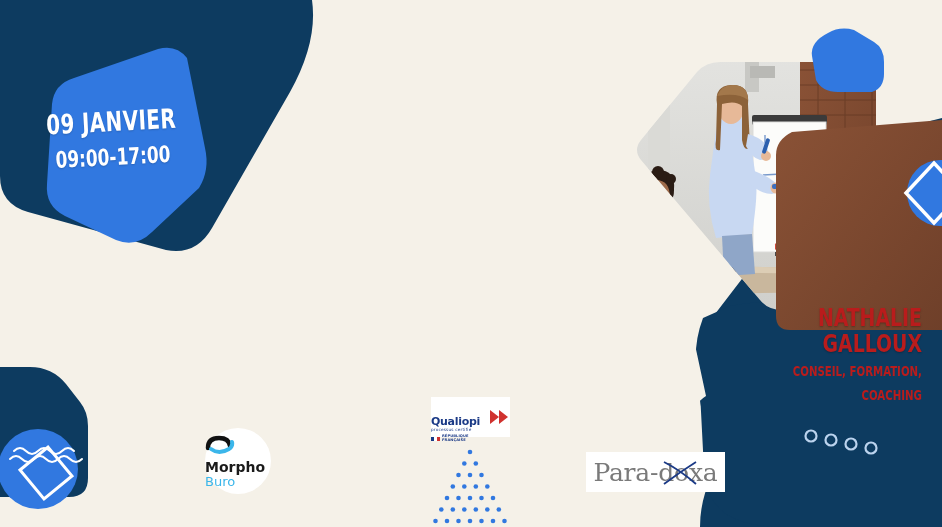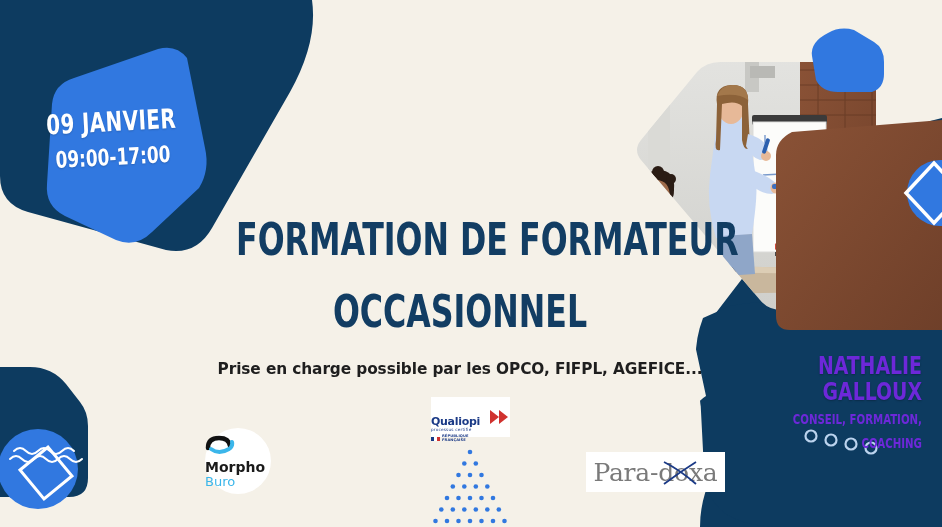--- a/index.html
+++ b/index.html
@@ -58,21 +58,21 @@
     color:#1E1E1E;
     font-size:15.5px;
     letter-spacing:-0.1px;
     white-space:nowrap;
     transform:scaleX(.99);
   }
 
   
   .speaker-block{
     position:absolute;right:20px;top:305px;width:200px;text-align:right;
-    color:#6d28d9;pointer-events:none;margin-top:48px;
+    color:#b91c1c;pointer-events:none;
   }
   .speaker-name{
     font-family:"DejaVu Sans Condensed","Liberation Sans Narrow","Liberation Sans",sans-serif;
     font-weight:700;font-size:25px;line-height:1.02;
     transform:scaleX(.84);transform-origin:right center;
     text-shadow:0 1px 2px rgba(0,0,0,.25);
   }
   .speaker-role{
     margin-top:8px;
     font-family:"DejaVu Sans Condensed","Liberation Sans Narrow","Liberation Sans",sans-serif;
@@ -347,25 +347,20 @@
         <circle cx="498.8" cy="532.5" r="2.3" fill="#3178E0"></circle>
         <circle cx="510.3" cy="532.5" r="2.3" fill="#3178E0"></circle>
       </g>
   </svg>
 
   <div class="date-badge-text">
     <div class="date-day">09 JANVIER</div>
     <div class="date-time">09:00-17:00</div>
   </div>
 
-  <div class="title-block">
-    <div class="title-line">FORMATION DE FORMATEUR</div>
-    <div class="title-line second">OCCASIONNEL</div>
-    <div class="subtitle">Prise en charge possible par les OPCO, FIFPL, AGEFICE...</div>
-  </div>
 
   <div class="speaker-block">
     <div class="speaker-name">NATHALIE</div>
     <div class="speaker-name">GALLOUX</div>
     <div class="speaker-role">CONSEIL, FORMATION,</div>
     <div class="speaker-role">COACHING</div>
   </div>
 
   <div class="logo-card" id="qualiopi-logo">
     <div class="q-wrap">

